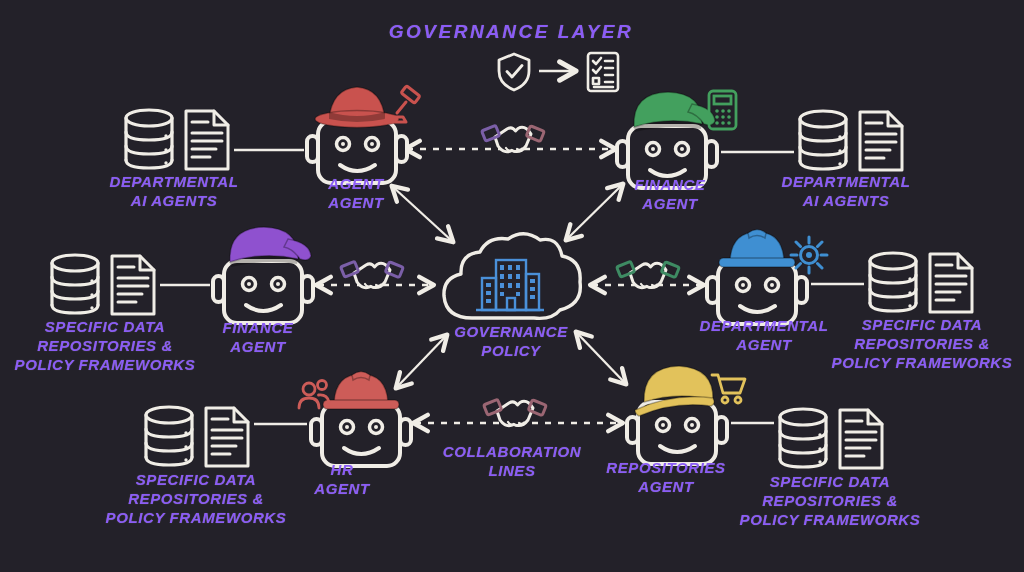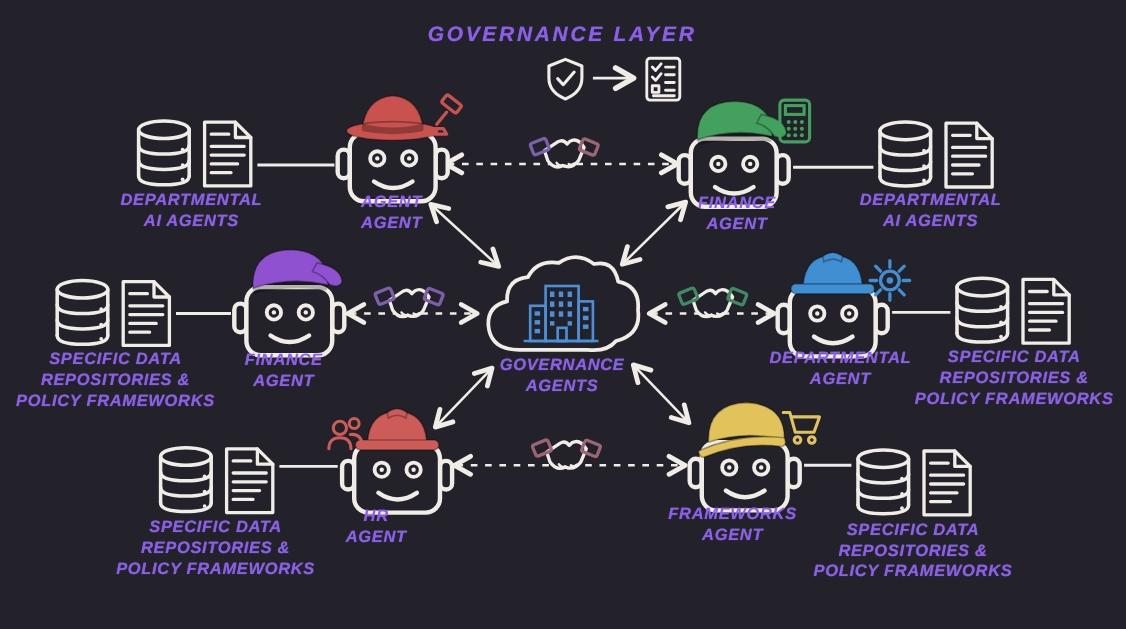--- a/index.html
+++ b/index.html
@@ -163,21 +163,21 @@
       <rect x="56" y="57" width="5" height="4"></rect>
         <rect x="56" y="65" width="5" height="4"></rect>
         <rect x="56" y="73" width="5" height="4"></rect>
       <rect x="100" y="53" width="5" height="4"></rect>
         <rect x="100" y="61" width="5" height="4"></rect>
         <rect x="100" y="69" width="5" height="4"></rect>
     </g>
   </svg>
   <div class="label" style="left:511px;top:322px">
     <div>GOVERNANCE</div>
-      <div>AGENTS</div>
+      <div>POLICY</div>
   </div>
 
   <svg class="abs" style="left:122px;top:107px" width="110" height="66">
       <use href="#db-doc"></use>
     </svg>
   <div class="label" style="left:174px;top:172px">
     <div>DEPARTMENTAL</div>
       <div>AI AGENTS</div>
   </div>
 
@@ -337,21 +337,21 @@
     </g>
   </svg>
   <svg class="abs" style="left:708px;top:369px" width="44" height="44" viewBox="0 0 44 44">
     <g fill="none" stroke-width="2.8" stroke-linecap="round" stroke-linejoin="round" stroke="#e2c25b">
       <path d="M4 6 H10 L15 24 H32 L37 10 H12"></path>
       <circle cx="17" cy="31" r="3"></circle>
       <circle cx="30" cy="31" r="3"></circle>
     </g>
   </svg>
   <div class="label" style="left:666px;top:458px">
-    <div>FRAMEWORKS</div>
+    <div>REPOSITORIES</div>
       <div>AGENT</div>
   </div>
 
   <svg class="abs" style="left:481px;top:116px" width="64" height="44" viewBox="0 0 64 44">
     <use href="#handshake"></use>
     <rect x="2" y="12" width="15" height="11" rx="2" transform="rotate(-22 9 17)" fill="none" stroke-width="3" stroke="#7b5fa8"></rect>
     <rect x="47" y="12" width="15" height="11" rx="2" transform="rotate(22 54 17)" fill="none" stroke-width="3" stroke="#9b6673"></rect>
   </svg>
   <svg class="abs" style="left:340px;top:252px" width="64" height="44" viewBox="0 0 64 44">
     <use href="#handshake"></use>
@@ -362,14 +362,18 @@
     <use href="#handshake"></use>
     <rect x="2" y="12" width="15" height="11" rx="2" transform="rotate(-22 9 17)" fill="none" stroke-width="3" stroke="#3e8b63"></rect>
     <rect x="47" y="12" width="15" height="11" rx="2" transform="rotate(22 54 17)" fill="none" stroke-width="3" stroke="#3e8b63"></rect>
   </svg>
   <svg class="abs" style="left:483px;top:390px" width="64" height="44" viewBox="0 0 64 44">
     <use href="#handshake"></use>
     <rect x="2" y="12" width="15" height="11" rx="2" transform="rotate(-22 9 17)" fill="none" stroke-width="3" stroke="#9b6673"></rect>
     <rect x="47" y="12" width="15" height="11" rx="2" transform="rotate(22 54 17)" fill="none" stroke-width="3" stroke="#9b6673"></rect>
   </svg>
 
+  <div class="label" style="left:512px;top:442px">
+    <div>COLLABORATION</div>
+      <div>LINES</div>
+  </div>
 
 </div>
 
 </body></html>

